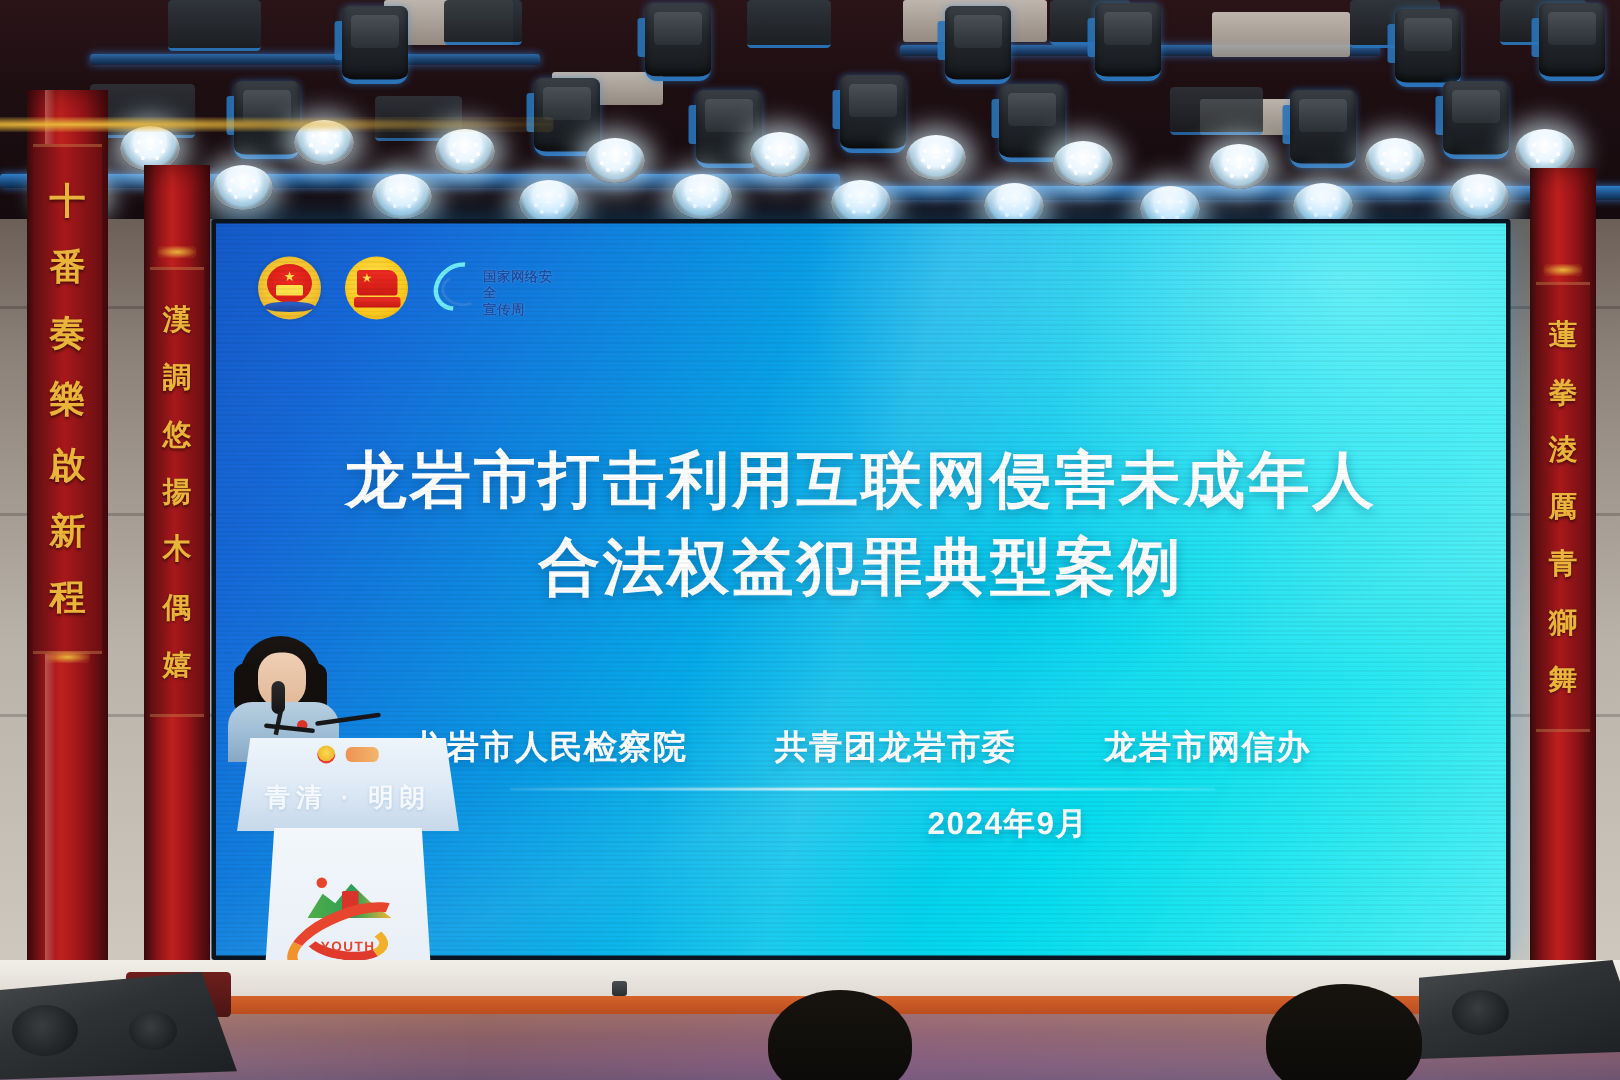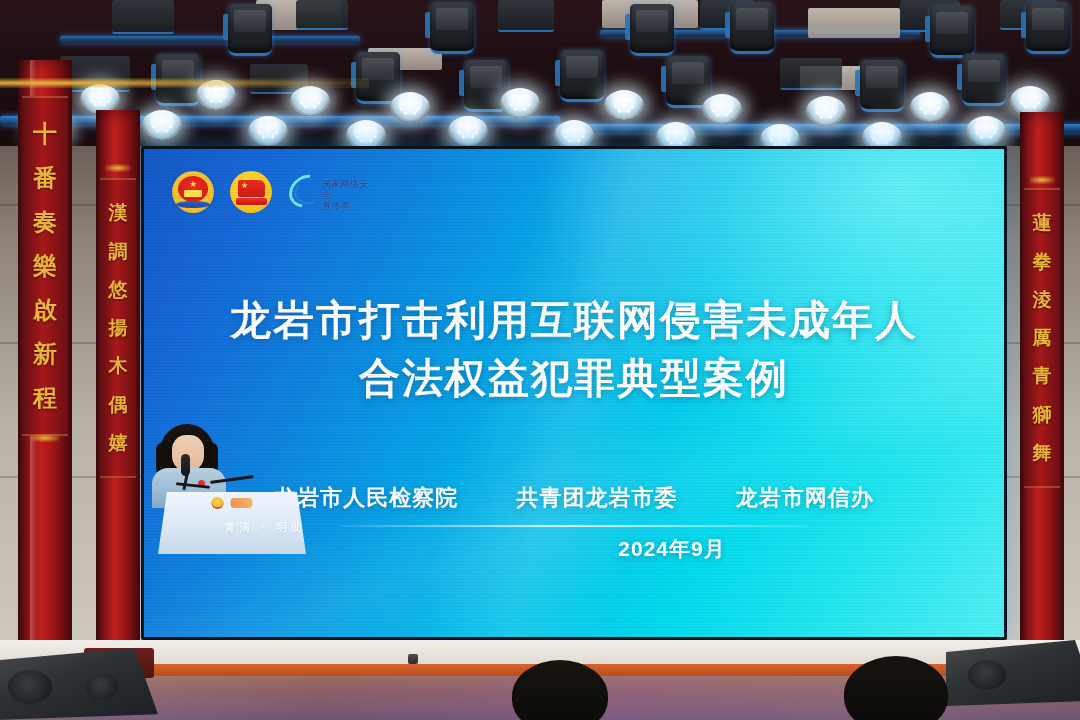--- a/index.html
+++ b/index.html
@@ -140,22 +140,22 @@
   .podium-top { position:absolute; left:158px; top:492px; width:148px; height:62px;
                 background:linear-gradient(180deg,#eef5fb 0%,#dfeaf6 50%,#c6d8ea 100%);
                 clip-path:polygon(6% 0, 94% 0, 100% 100%, 0% 100%);
                 box-shadow:0 2px 6px rgba(0,0,0,.35); }
   .podium-top .ptlogos { position:absolute; left:50%; top:5px; transform:translateX(-50%);
                 display:flex; gap:7px; align-items:center; opacity:.95; }
   .ptl-a { width:12px; height:12px; border-radius:50%;
            background:radial-gradient(circle at 50% 40%, #ffd84a 0%, #f0b520 60%, #e33 61%, #d22 100%); }
   .ptl-b { width:22px; height:10px; border-radius:4px;
            background:linear-gradient(90deg,#f07a2a,#f3a84a); opacity:.85; }
-  .podium-top .ptext { position:absolute; left:0; right:0; top:28px; text-align:right;
-                font-size:11px; font-weight:700; color:#ffffff; letter-spacing:4px;
+  .podium-top .ptext { position:absolute; left:0; right:0; top:28px; text-align:center;
+                font-size:17px; font-weight:700; color:#ffffff; letter-spacing:4px;
                 opacity:.72; text-shadow:0 1px 2px rgba(120,160,200,.5); }
   .podium-body { position:absolute; left:172px; top:552px; width:120px; height:168px;
                  background:linear-gradient(180deg,#f3f7fb 0%,#e7eef6 60%,#d4deea 100%);
                  clip-path:polygon(9% 0, 91% 0, 100% 100%, 0% 100%);
                  box-shadow:0 0 10px rgba(0,0,0,.25); }
   .youth-logo { position:absolute; left:50%; top:34px; transform:translateX(-50%);
                 width:90px; height:62px; }
   .yl-mount2 { position:absolute; left:18px; top:0; width:56px; height:26px;
               background:linear-gradient(90deg,#4fae46,#2e9e58 55%,#f2b632);
               clip-path:polygon(0 100%, 18% 38%, 33% 62%, 52% 12%, 74% 58%, 100% 100%); }
@@ -419,20 +419,32 @@
   <div class="mic-arm" style="left:176px; top:484px; width:34px; height:3px; transform:rotate(6deg);"></div>
 
   <div class="podium-top">
     <div class="ptlogos">
       <div class="ptl-a"></div>
       <div class="ptl-b"></div>
     </div>
     <div class="ptext">青清 · 明朗</div>
   </div>
 
+  <div class="podium-body">
+    <div class="youth-logo">
+      <div class="yl-mount2"></div>
+      <div class="yl-sun"></div>
+      <div class="yl-red"></div>
+      <div class="yl-swoosh"></div>
+      <div class="yl-swoosh2"></div>
+      <div class="yl-word">YOUTH</div>
+    </div>
+    <div class="yl-cn">龙岩青年发展型城市</div>
+    <div class="yl-en">Longyan Youth Development City</div>
+  </div>
 
   <div class="wall-white"></div>
   <div class="skirt"></div>
   <div class="floor"></div>
   <div class="floor-sheen"></div>
 
   <div class="chair" style="left:84px; top:648px; width:70px; height:30px;"></div>
   <div class="stand-lamp" style="left:408px; top:654px; width:10px; height:10px;"></div>
 
   <div class="monitor-wedge">

